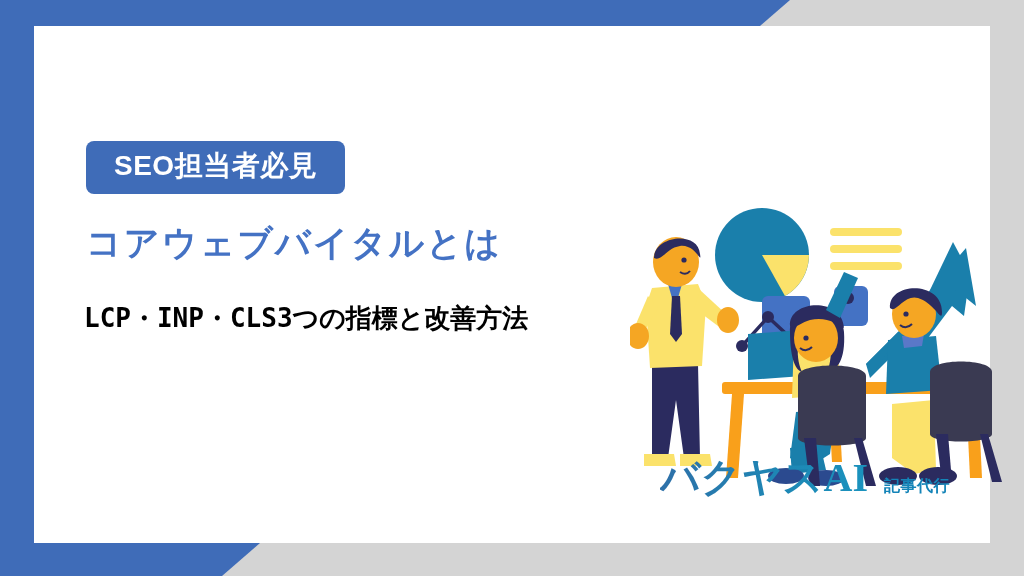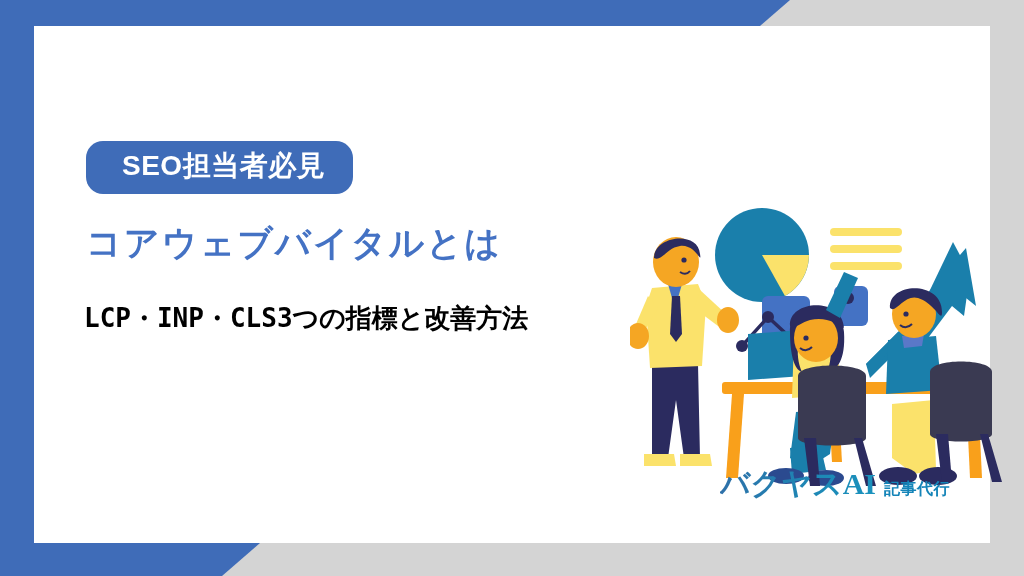--- a/index.html
+++ b/index.html
@@ -45,24 +45,24 @@
     width: 956px;
     height: 517px;
     background: #ffffff;
   }
 
   
   .badge {
     position: absolute;
     left: 52px;
     top: 115px;
-    padding: 10px 28px 12px 36px;
+    padding: 10px 28px 12px 28px;
     background: #3f6cb8;
     color: #ffffff;
-    border-radius: 17px;
+    border-radius: 8px;
     font-size: 28px;
     font-weight: bold;
     letter-spacing: 0.5px;
     line-height: 1.1;
     white-space: nowrap;
   }
 
   .main-title {
     position: absolute;
     left: 52px;
@@ -92,34 +92,35 @@
   .logo {
     position: absolute;
     right: 40px;
     bottom: 38px;
     display: flex;
     align-items: baseline;
     gap: 8px;
   }
   .logo-main {
     font-family: "Liberation Serif", "DejaVu Serif", serif;
-    font-size: 30px;
+    font-size: 40px;
     font-weight: bold;
     background: linear-gradient(100deg, #2f6fa8 0%, #1e86b4 55%, #1a93be 100%);
     -webkit-background-clip: text;
     background-clip: text;
     color: transparent;
     letter-spacing: 0px;
   }
   .logo-sub {
     font-family: "Liberation Sans", sans-serif;
     font-size: 16px;
     font-weight: bold;
     color: #1484b8;
     letter-spacing: 0.5px;
+    margin-left: 8px;
   }
 
   
   .illustration {
     position: absolute;
     left: 596px;
     top: 160px;
     width: 376px;
     height: 318px;
   }

